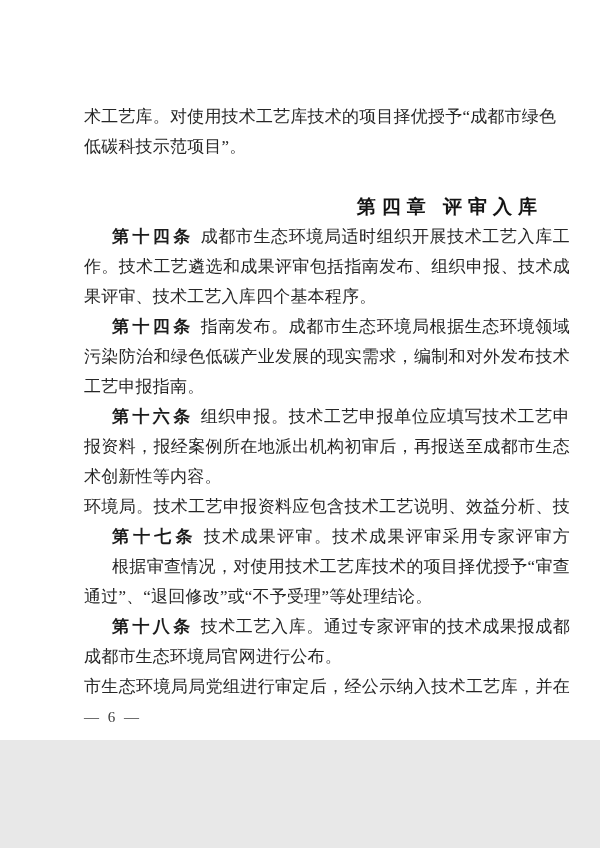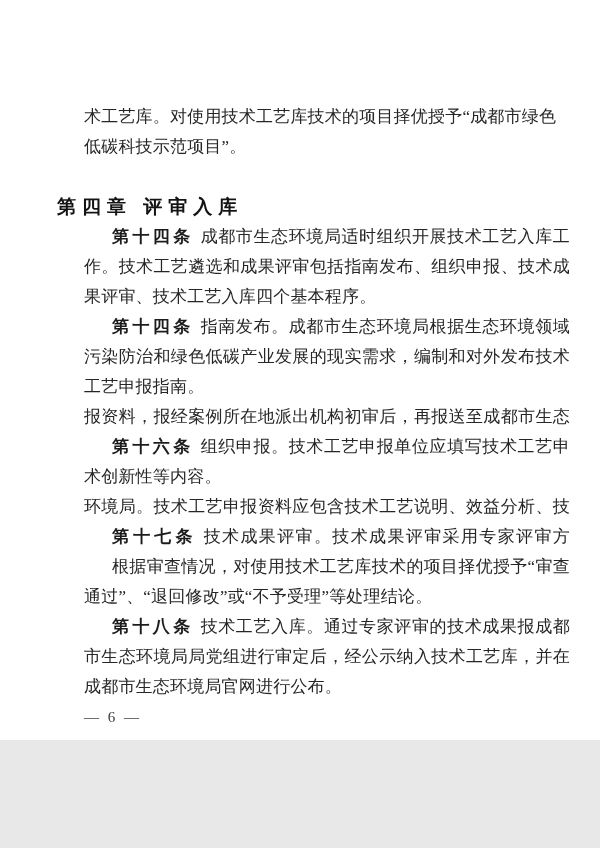--- a/index.html
+++ b/index.html
@@ -35,21 +35,21 @@
     font-family: "Liberation Sans", "DejaVu Sans", sans-serif;
     font-weight: bold;
     color: #1c1c1c;
     letter-spacing: 3px;
     margin-right: 7px;
   }
   .chapter-heading {
     height: 30px;
     line-height: 30px;
     margin: 30px 0 0 0;
-    text-align: left;
+    text-align: right;
     transform: translateX(-27px);
     font-family: "Liberation Sans", "DejaVu Sans", sans-serif;
     font-weight: bold;
     font-size: 19px;
     letter-spacing: 6px;
     color: #141414;
   }
   .page-footer {
     height: 30px;
     line-height: 30px;
@@ -73,32 +73,32 @@
         <div class="line fill indent"><span class="article-no">第十四条</span><span>成都市生态环境局适时组织开展技术工艺入库工</span></div>
         <div class="line fill">作。技术工艺遴选和成果评审包括指南发布、组织申报、技术成</div>
         <div class="line">果评审、技术工艺入库四个基本程序。</div>
       </div>
       <div class="paragraph">
         <div class="line fill indent"><span class="article-no">第十四条</span><span>指南发布。成都市生态环境局根据生态环境领域</span></div>
         <div class="line fill">污染防治和绿色低碳产业发展的现实需求，编制和对外发布技术</div>
         <div class="line">工艺申报指南。</div>
       </div>
       <div class="paragraph">
+        <div class="line fill indent"><span class="article-no">第十六条</span><span>组织申报。技术工艺申报单位应填写技术工艺申</span></div>
         <div class="line fill">报资料，报经案例所在地派出机构初审后，再报送至成都市生态</div>
-        <div class="line fill indent"><span class="article-no">第十六条</span><span>组织申报。技术工艺申报单位应填写技术工艺申</span></div>
         <div class="line">术创新性等内容。</div>
         <div class="line fill">环境局。技术工艺申报资料应包含技术工艺说明、效益分析、技</div>
       </div>
       <div class="paragraph">
         <div class="line fill indent"><span class="article-no">第十七条</span><span>技术成果评审。技术成果评审采用专家评审方式，</span></div>
       </div>
       <div class="paragraph">
         <div class="line fill indent">根据审查情况，对使用技术工艺库技术的项目择优授予“审查</div>
         <div class="line">通过”、“退回修改”或“不予受理”等处理结论。</div>
       </div>
       <div class="paragraph">
         <div class="line fill indent"><span class="article-no">第十八条</span><span>技术工艺入库。通过专家评审的技术成果报成都</span></div>
+        <div class="line">成都市生态环境局官网进行公布。</div>
         <div class="line fill">市生态环境局局党组进行审定后，经公示纳入技术工艺库，并在</div>
-        <div class="line">成都市生态环境局官网进行公布。</div>
       </div>
     </div>
   <div class="page-footer">— 6 —</div>
 </div>
 
 </body></html>

